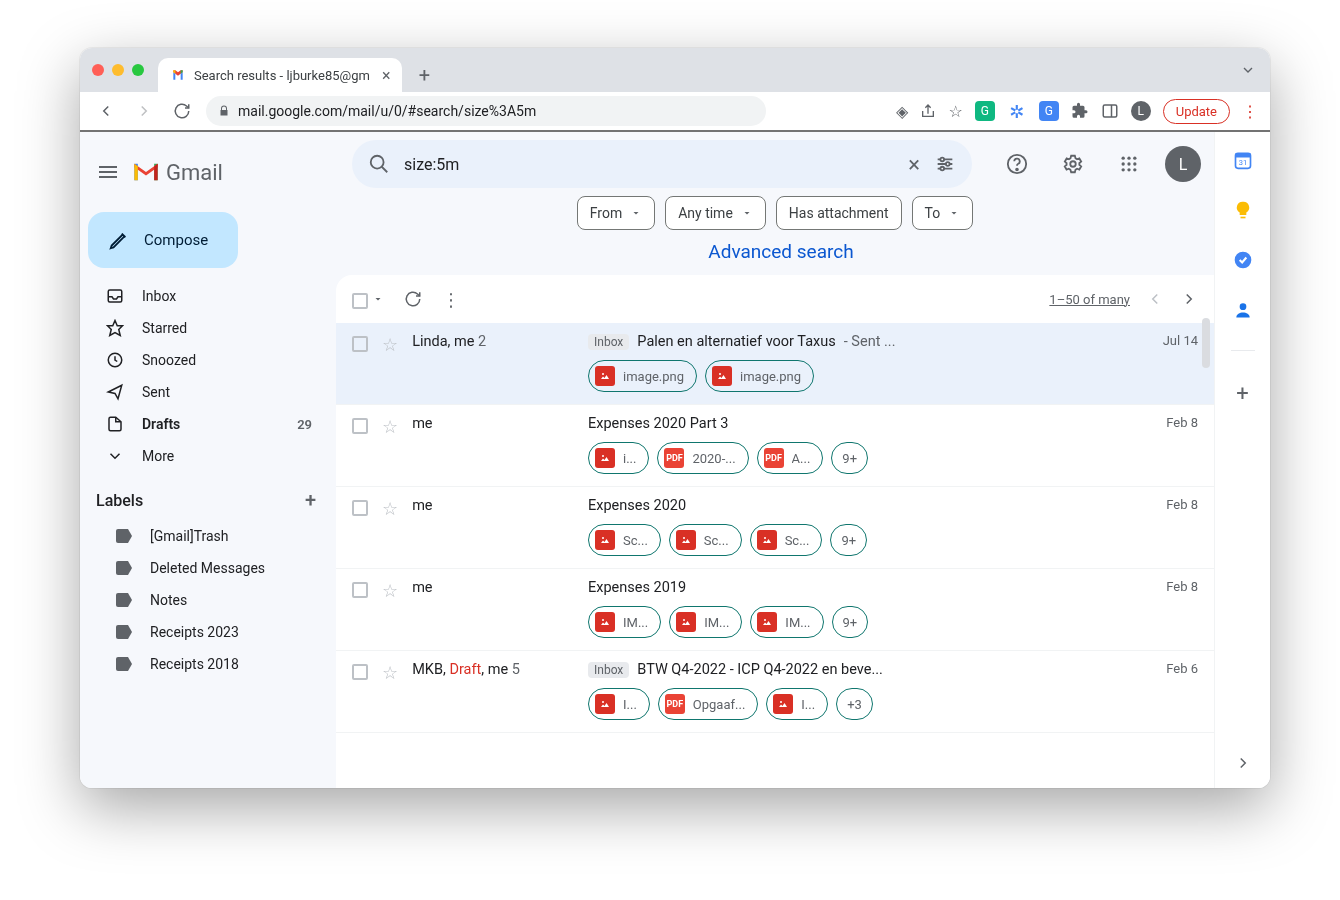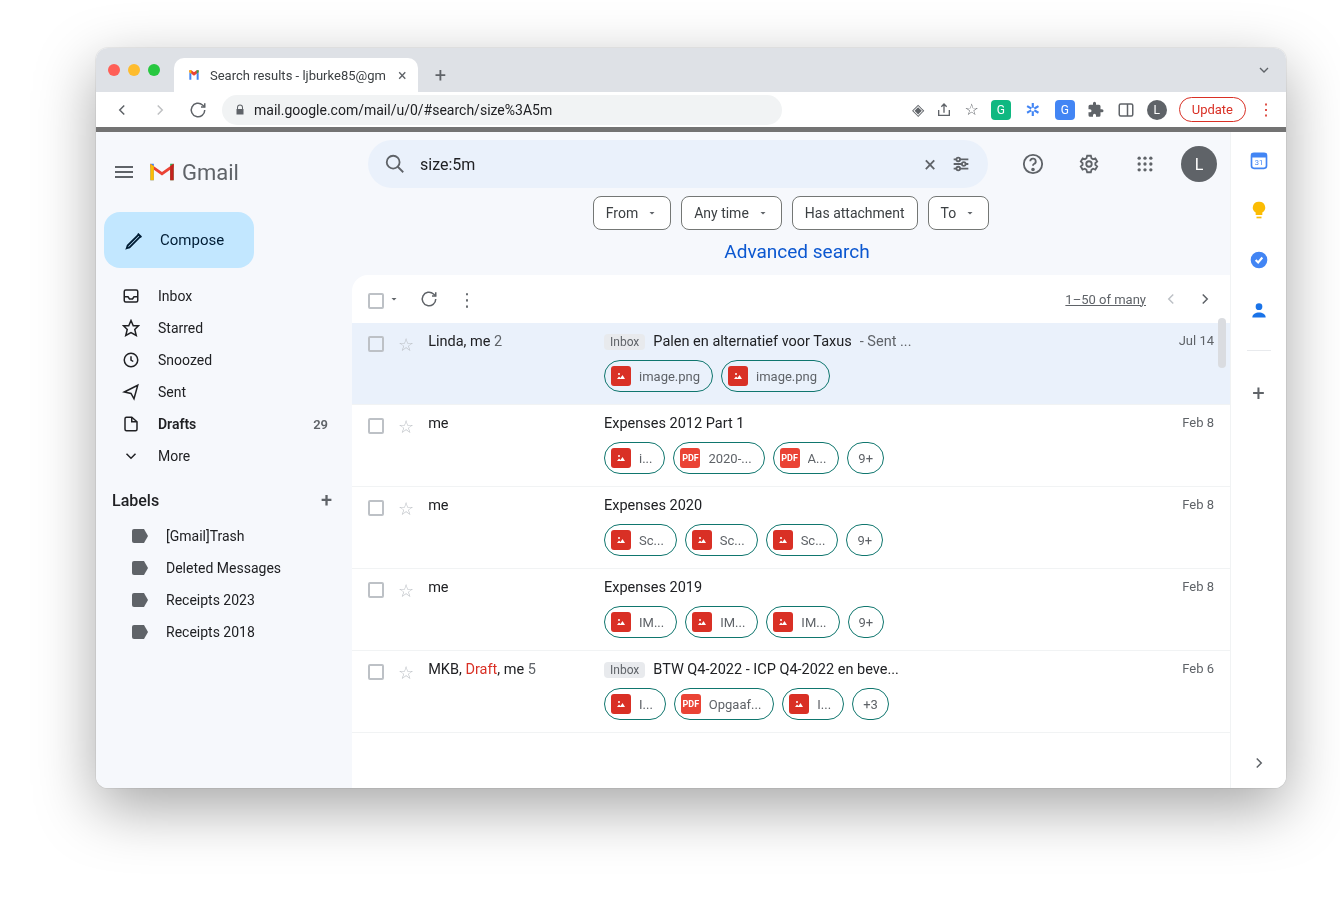--- a/index.html
+++ b/index.html
@@ -1,29 +1,29 @@
 <!DOCTYPE html>
 <html><head>
 <meta charset="utf-8">
 <style>
   * { box-sizing: border-box; margin: 0; padding: 0; font-family: "Google Sans", Roboto, Arial, sans-serif; }
   body { background: #fff; width: 1340px; height: 900px; position: relative; }
-  .window { position: absolute; top: 48px; left: 96px; width: 1190px; height: 740px; border-radius: 12px; overflow: hidden; box-shadow: 0 20px 60px rgba(0,0,0,.35), 0 0 0 1px rgba(0,0,0,.05); background:#fff; display:flex; flex-direction:column;}
+  .window { position: absolute; top: 48px; left: 80px; width: 1190px; height: 740px; border-radius: 12px; overflow: hidden; box-shadow: 0 20px 60px rgba(0,0,0,.35), 0 0 0 1px rgba(0,0,0,.05); background:#fff; display:flex; flex-direction:column;}
   
   .tabstrip { height:44px; background:#dee1e6; display:flex; align-items:flex-end; padding-left:12px; position:relative;}
   .traffic { display:flex; gap:8px; align-items:center; height:100%; margin-right:14px;}
   .dot { width:12px; height:12px; border-radius:50%; }
   .red{background:#ff5f57}.yellow{background:#febc2e}.green{background:#28c840}
   .tab { background:#fff; height:34px; display:flex; align-items:center; padding:0 12px; border-radius:10px 10px 0 0; gap:8px; font-size:13px; color:#3c4043; max-width:260px;}
   .favicon { width:16px; height:16px; display:flex; align-items:center; justify-content:center;}
   .tab-close { color:#5f6368; font-size:16px; margin-left:4px;}
   .newtab { width:28px; height:28px; display:flex; align-items:center; justify-content:center; color:#5f6368; font-size:20px; margin-left:8px; margin-bottom:3px;}
   .tabstrip .chev { position:absolute; right:14px; top:14px; color:#5f6368;}
   
-  .toolbar { height:40px; background:#fff; border-bottom:5px solid #737373; display:flex; align-items:center; padding:0 12px; gap:10px;}
+  .toolbar { height:40px; background:#fff; border-bottom:2px solid #737373; display:flex; align-items:center; padding:0 12px; gap:10px;}
   .tbtn { width:28px; height:28px; display:flex; align-items:center; justify-content:center; color:#5f6368; border-radius:50%;}
   .omni { flex:0 0 560px; height:30px; background:#f1f3f4; border-radius:15px; display:flex; align-items:center; padding:0 12px; gap:8px; color:#202124; font-size:14px;}
   .omni .lock{color:#5f6368; font-size:12px;}
   .ext-icons { margin-left:auto; display:flex; align-items:center; gap:12px;}
   .ext { width:20px; height:20px; border-radius:4px; display:flex; align-items:center; justify-content:center; font-size:12px; color:#fff;}
   .update { border:1.5px solid #d93025; color:#d93025; border-radius:16px; padding:4px 12px; font-size:13px; display:flex; align-items:center; gap:6px;}
   .kebab{color:#d93025;}
   
   .gmail { flex:1; display:flex; background:#f6f8fc; overflow:hidden;}
   .gsidebar { width:256px; padding:8px 0; display:flex; flex-direction:column;}
@@ -257,20 +257,24 @@
           <div class="label-item">
             <span class="tagicon"></span>
             <span>[Gmail]Trash</span>
           </div>
           <div class="label-item">
             <span class="tagicon"></span>
             <span>Deleted Messages</span>
           </div>
           <div class="label-item">
             <span class="tagicon"></span>
+            <span>Notes</span>
+          </div>
+          <div class="label-item">
+            <span class="tagicon"></span>
             <span>Receipts 2023</span>
           </div>
           <div class="label-item">
             <span class="tagicon"></span>
             <span>Receipts 2018</span>
           </div>
         </div>
     </div>
 
     <div class="gmain">
@@ -424,21 +428,21 @@
             </div>
             <div class="row">
     <div class="col-left">
       <span class="ck"></span>
       <span class="star">☆</span>
       <span class="sender">me</span>
     </div>
     <div class="col-mid">
       <div class="subj-line">
 
-        <span>Expenses 2012 Part 1</span>
+        <span>Expenses 2020 Part 3</span>
 
       </div>
       <div class="attachments">
                   <div class="att">
                     <span class="aicon img">
                       <svg width="12" height="12" viewBox="0 0 24 24" fill="#fff">
                         <path d="M4 18l4-5 3 3 4-6 5 8z"></path>
                         <circle cx="8" cy="8" r="2"></circle>
                       </svg>
                     </span>

